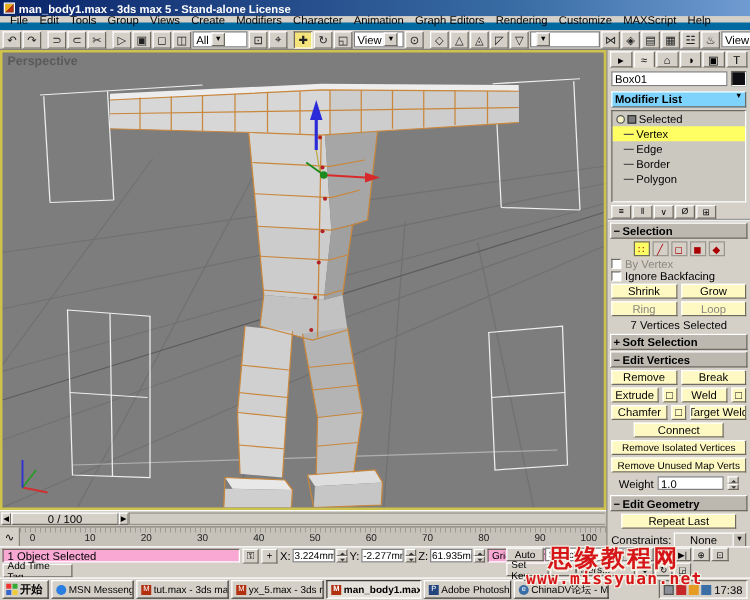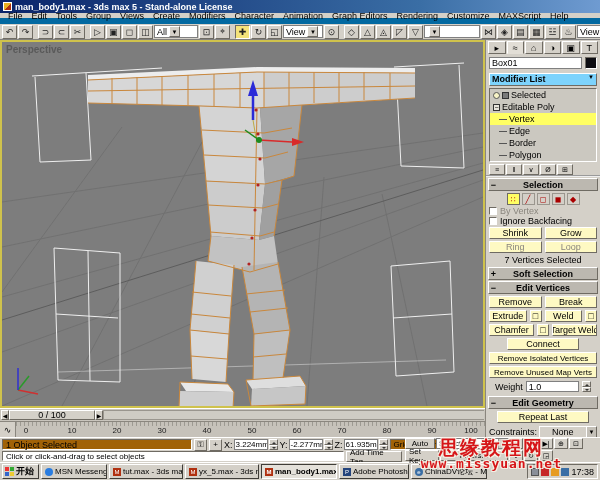--- a/index.html
+++ b/index.html
@@ -64,21 +64,21 @@
   .bulb { width:7px; height:7px; border-radius:50%; background:#f7f3c6; border:1px solid #555; }
   .gzbox { width:7px; height:7px; background:#7a7a7a; border:1px solid #333; }
   .treebox { width:7px; height:7px; border:1px solid #333; background:#e8e5dd; font-size:7px; line-height:5px; text-align:center; }
   .twig { width:8px; height:1px; background:#555; margin-left:6px; }
   .stackbar { height:14px; flex:0 0 14px; display:flex; gap:1px; padding:1px 3px; border-bottom:2px groove #eee; }
   .sbtn { width:16px; height:11px; border:1px solid; border-color:#fff #6f6b63 #6f6b63 #fff; background:#d4d0c8; font-size:7px; display:flex; align-items:center; justify-content:center; }
 
   .rollhdr { height:13px; flex:0 0 13px; margin:1px 2px 0 2px; background:#bcb8b0; border:1px solid; border-color:#fff #6f6b63 #6f6b63 #fff;
     font-weight:bold; font-size:9px; display:flex; align-items:center; }
   .rollhdr .pm { width:9px; text-align:center; font-weight:bold; }
-  .rollhdr .cap { flex:1; text-align:center; margin-right:9px; }
+  .rollhdr .cap { flex:1; text-align:left; margin-right:9px; }
   .rbody { padding:1px 3px; }
   .selicons { height:14px; display:flex; gap:2px; justify-content:center; align-items:center; }
   .sico { width:13px; height:12px; border:1px solid #9a968e; display:flex; align-items:center; justify-content:center; font-size:8px; color:#a00; background:#d4d0c8; }
   .sico.on { background:#ffff63; border:1px solid #6f6b63; }
   .chkrow { height:10px; display:flex; align-items:center; gap:3px; font-size:9px; }
   .chk { width:8px; height:8px; background:#fff; border:1px solid; border-color:#6f6b63 #fff #fff #6f6b63; }
   .dim { color:#8a867e; }
   .btnrow { height:13px; display:flex; gap:3px; margin-top:1px; }
   .pbtn { flex:1; height:12px; background:#fef9c3; border:1px solid; border-color:#fff #6f6b63 #6f6b63 #fff; font-size:9px; display:flex; align-items:center; justify-content:center; white-space:nowrap; overflow:hidden; }
   .pbtn.dis { color:#8a867e; }
@@ -90,21 +90,21 @@
   .spin i { flex:1; background:#d4d0c8; border:1px solid; border-color:#fff #6f6b63 #6f6b63 #fff; position:relative; }
   .spin i::after { content:""; position:absolute; left:2px; top:1px; border:2px solid transparent; }
   .spin i.up::after { border-bottom-color:#333; top:0; }
   .spin i.dn::after { border-top-color:#333; }
   .conrow { height:13px; display:flex; align-items:center; gap:2px; font-size:9px; margin-top:1px; }
   .condrop { flex:1; height:12px; background:#d4d0c8; border:1px solid; border-color:#fff #6f6b63 #6f6b63 #fff; display:flex; align-items:center; padding-left:12px; }
   .condrop .dar { margin-left:auto; width:10px; height:10px; background:#c4c0b8; border-left:1px solid #fff; font-size:6px; display:flex; align-items:center; justify-content:center; }
 
   
   .status1 { height:14px; flex:0 0 14px; display:flex; align-items:center; gap:2px; padding:1px 2px; background:#d4d0c8; border-top:1px solid #fff; }
-  .sunken { background:#a16207; border:1px solid; border-color:#6f6b63 #fff #fff #6f6b63; font-size:9px; display:flex; align-items:center; padding:0 3px; height:11px; }
+  .sunken { background:#f9a8d4; border:1px solid; border-color:#6f6b63 #fff #fff #6f6b63; font-size:9px; display:flex; align-items:center; padding:0 3px; height:11px; }
   .selstat { width:190px; }
   .mini { width:13px; height:12px; background:#d4d0c8; border:1px solid; border-color:#fff #6f6b63 #6f6b63 #fff; font-size:8px; display:flex; align-items:center; justify-content:center; }
   .axis { display:flex; align-items:center; gap:1px; font-size:9px; }
   .afield { width:34px; height:11px; background:#fff; border:1px solid #808080; font-size:8px; display:flex; align-items:center; padding-left:1px; overflow:hidden; white-space:nowrap; }
   .status2 { height:11px; flex:0 0 11px; display:flex; align-items:stretch; gap:2px; padding:0 2px 1px 2px; background:#d4d0c8; }
   .prompt { width:342px; background:#fff; border:1px solid; border-color:#6f6b63 #fff #fff #6f6b63; font-size:8px; display:flex; align-items:center; padding-left:3px; }
   .anim { position:absolute; right:0; bottom:18px; width:196px; height:25px; display:flex; flex-wrap:wrap; align-content:flex-start; gap:1px; padding:1px; }
   .abtn { height:11px; background:#d4d0c8; border:1px solid; border-color:#fff #6f6b63 #6f6b63 #fff; font-size:8px; display:flex; align-items:center; justify-content:center; padding:0 3px; }
   .adrop { width:72px; height:11px; background:#fff; border:1px solid #808080; font-size:8px; display:flex; align-items:center; padding-left:2px; }
   .adrop .dar { margin-left:auto; width:9px; height:9px; background:#d4d0c8; border-left:1px solid #999; font-size:5px; display:flex; align-items:center; justify-content:center; }
@@ -377,24 +377,20 @@
           <span>Modifier List</span>
           <span style="margin-left:auto;font-size:6px;padding-right:2px">▼</span>
         </span>
       </div>
       <div class="stack">
         <div class="stkrow">
           <span class="bulb"></span>
           <span class="gzbox"></span>
           <span>Selected</span>
         </div>
-        <div class="stkrow">
-          <span class="treebox">−</span>
-          <span>Editable Poly</span>
-        </div>
         <div class="stkrow hl">
           <span class="twig"></span>
           <span>Vertex</span>
         </div>
         <div class="stkrow">
           <span class="twig"></span>
           <span>Edge</span>
         </div>
         <div class="stkrow">
           <span class="twig"></span>
@@ -544,21 +540,20 @@
     <span class="mini" style="width:18px">
       <svg width="14" height="8" viewBox="0 0 14 8">
           <circle cx="3.5" cy="4" r="2.5" fill="none" stroke="#333" stroke-width="1.4"></circle>
           <line x1="6" y1="4" x2="13" y2="4" stroke="#333" stroke-width="1.4"></line>
           <line x1="10" y1="4" x2="10" y2="7" stroke="#333" stroke-width="1.4"></line>
         </svg>
     </span>
   </div>
 
   <div class="status2">
-    <span class="prompt">Click or click-and-drag to select objects</span>
     <span class="abtn" style="width:56px">Add Time Tag</span>
   </div>
 
   <div class="anim">
     <span class="abtn" style="width:30px">Auto</span>
     <span class="adrop">
       <span>Selected</span>
         <span class="dar">▼</span>
     </span>
     <span class="navbtn">|◀</span>

